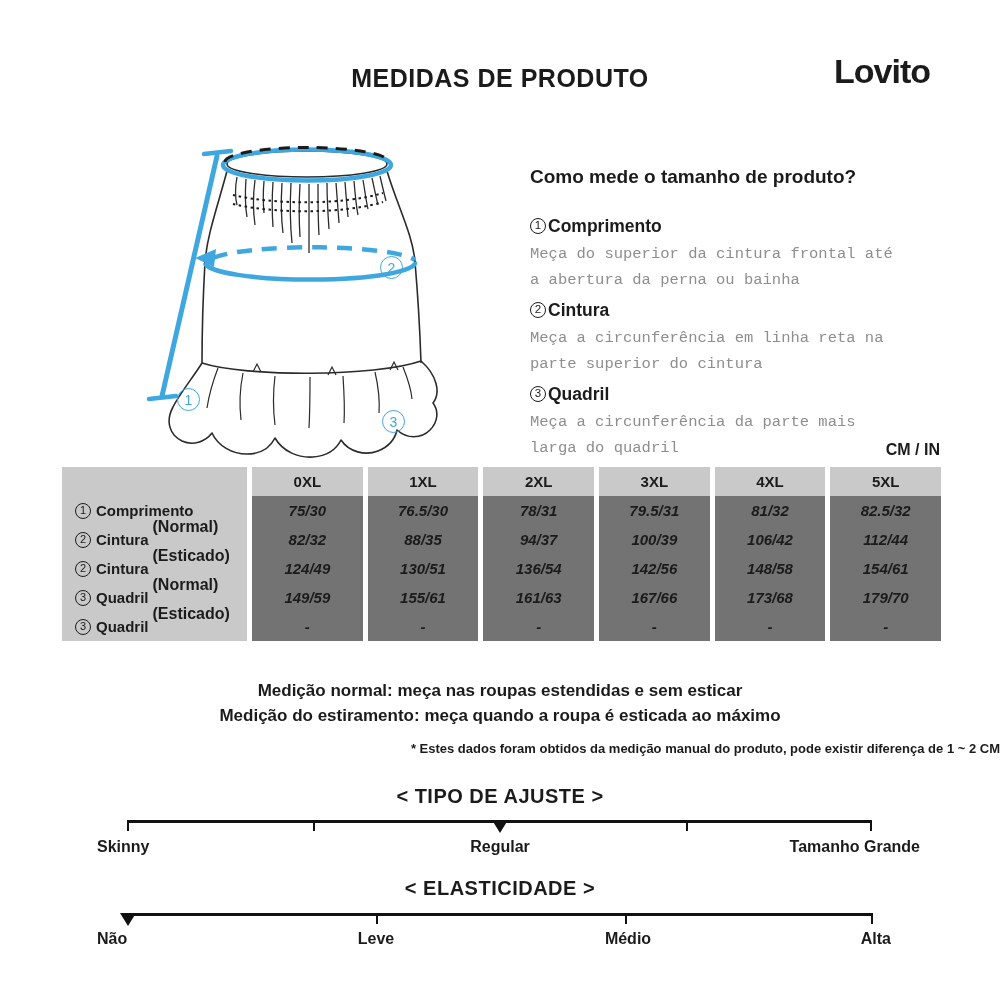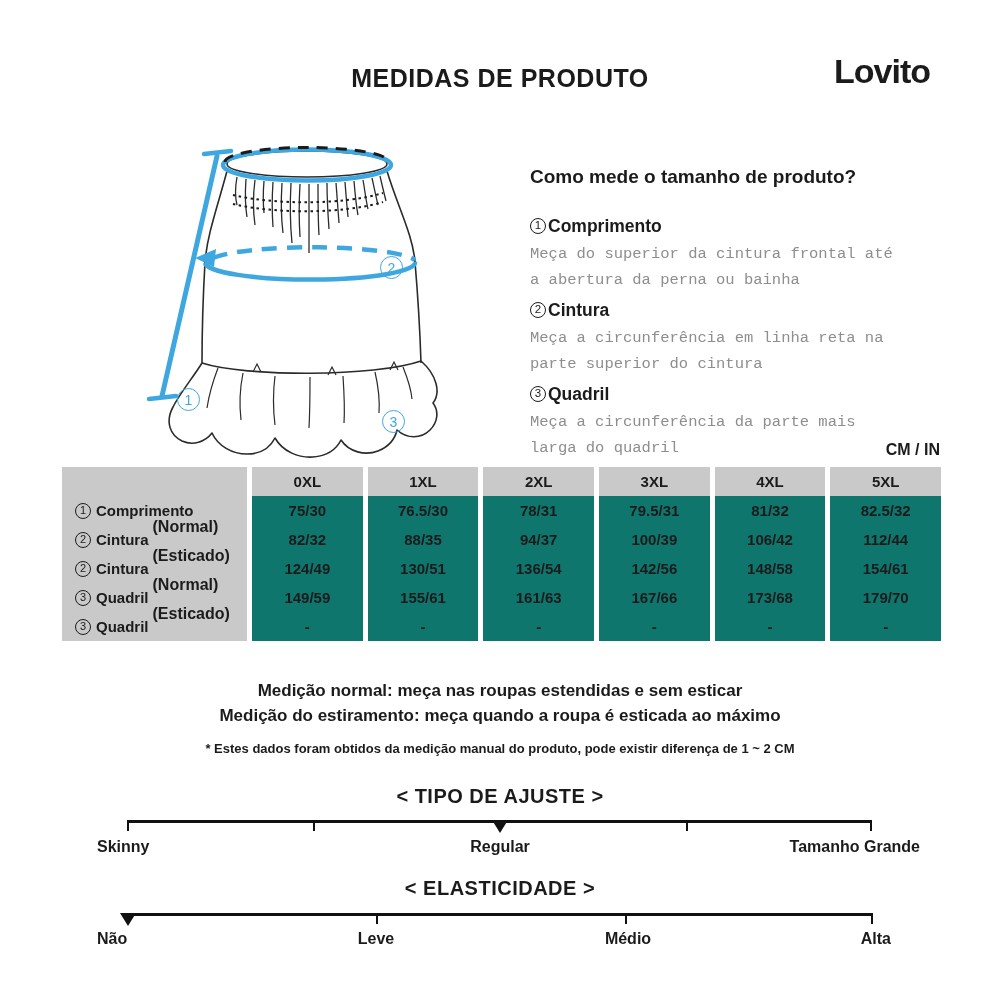--- a/index.html
+++ b/index.html
@@ -31,25 +31,25 @@
   
   .size-table{position:absolute;left:62px;top:467px;width:879px;
     display:grid;grid-template-columns:185px repeat(6,1fr);
     grid-auto-rows:29px;gap:0 5px;}
   .cell{display:flex;align-items:center;justify-content:center;
     font-size:15px;font-weight:bold;}
   .cell.hdr{background:#c9c9c9;}
   .cell.lbl{background:#c9c9c9;justify-content:flex-start;padding-left:13px;gap:5px;}
   .cell.lbl .circ{width:16px;height:16px;font-size:11px;border-width:1.2px;flex:none;font-weight:normal;}
   .lbl-sub{font-size:16px;align-self:flex-end;padding-bottom:18px;margin-left:-1px;}
-  .cell.val{background:#0f766e;}
+  .cell.val{background:#737373;font-style:italic;}
   
   .notes{position:absolute;left:0;right:0;top:678px;text-align:center;}
   .notes .big{font-size:17px;font-weight:bold;line-height:25px;margin:0;}
-  .notes .small{font-size:13px;font-weight:bold;margin:13px 0 16px 0;}
+  .notes .small{font-size:13px;font-weight:bold;margin:13px 0 16px 0;text-align:right;}
   
   .scale-title{position:absolute;left:0;right:0;text-align:center;
     font-size:20px;font-weight:bold;letter-spacing:.5px;}
   .scale-line{position:absolute;height:2.5px;background:#111;}
   .tick{position:absolute;top:0;width:2px;height:11px;background:#111;}
   .tri{position:absolute;top:0;width:0;height:0;
     border-left:8px solid transparent;border-right:8px solid transparent;
     border-top:13px solid #111;transform:translateX(-50%);}
   .scale-label{position:absolute;font-size:16px;font-weight:bold;white-space:nowrap;}
   .ctr{transform:translateX(-50%);}

